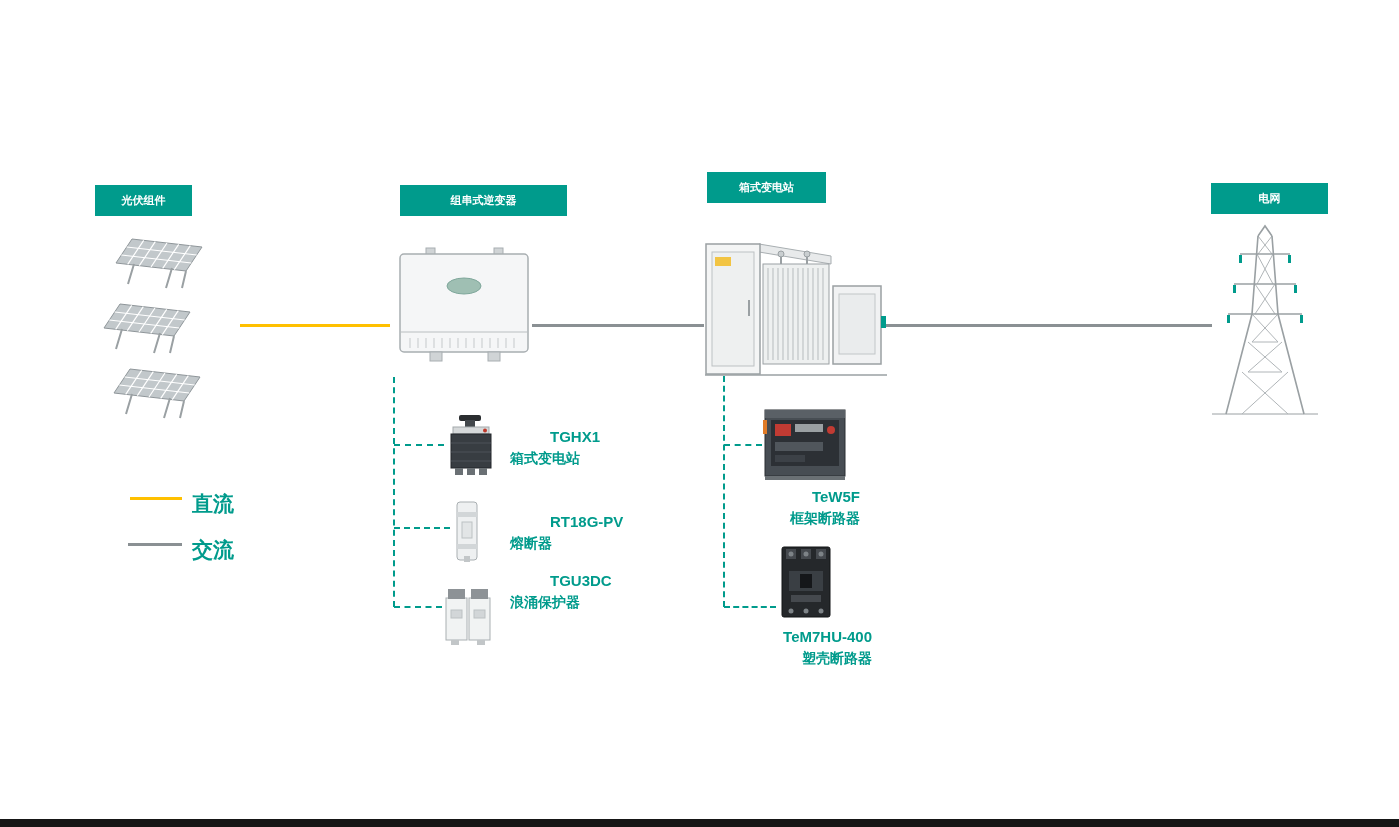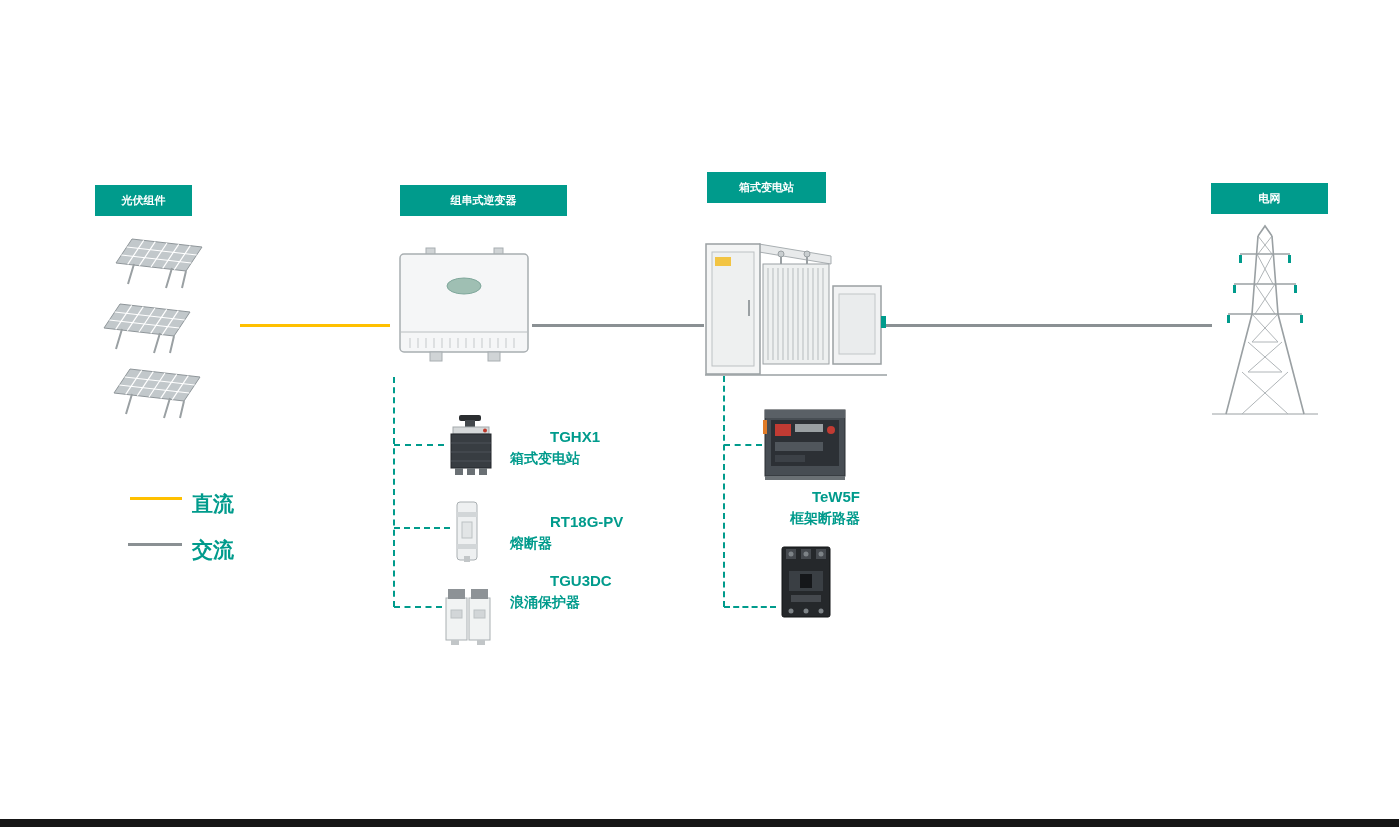--- a/index.html
+++ b/index.html
@@ -196,16 +196,20 @@
     <circle cx="14" cy="11" r="2.5" fill="#7d8387"></circle>
     <circle cx="29" cy="11" r="2.5" fill="#7d8387"></circle>
     <circle cx="44" cy="11" r="2.5" fill="#7d8387"></circle>
     <rect x="12" y="28" width="34" height="20" fill="#3a3f44"></rect>
     <rect x="23" y="31" width="12" height="14" fill="#15171a"></rect>
     <rect x="14" y="52" width="30" height="7" fill="#45494e"></rect>
     <circle cx="14" cy="68" r="2.5" fill="#7d8387"></circle>
     <circle cx="29" cy="68" r="2.5" fill="#7d8387"></circle>
     <circle cx="44" cy="68" r="2.5" fill="#7d8387"></circle>
   </svg>
+  <div class="plabel center" style="left:740px;top:628px;width:132px">
+    <div class="m">TeM7HU-400</div>
+    <div class="n">塑壳断路器</div>
+  </div>
 
   <div class="bottom-bar"></div>
 
 </div>
 
 </body></html>

